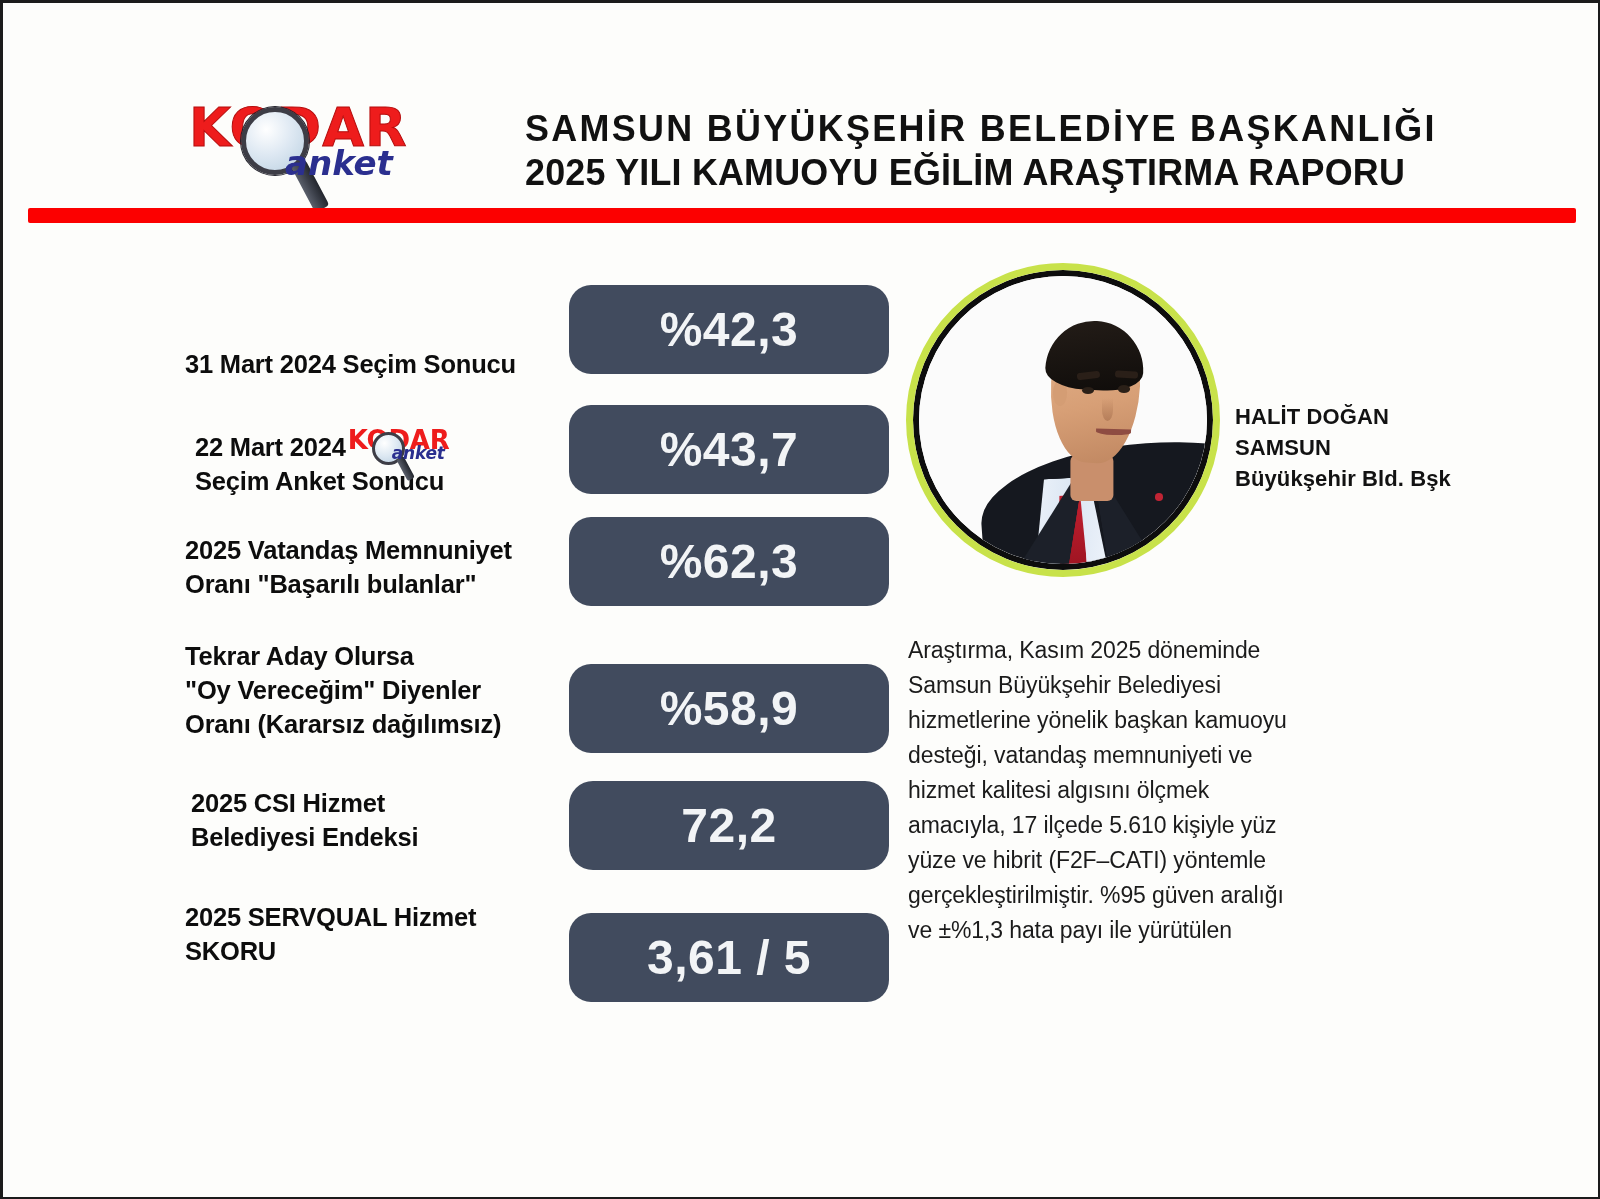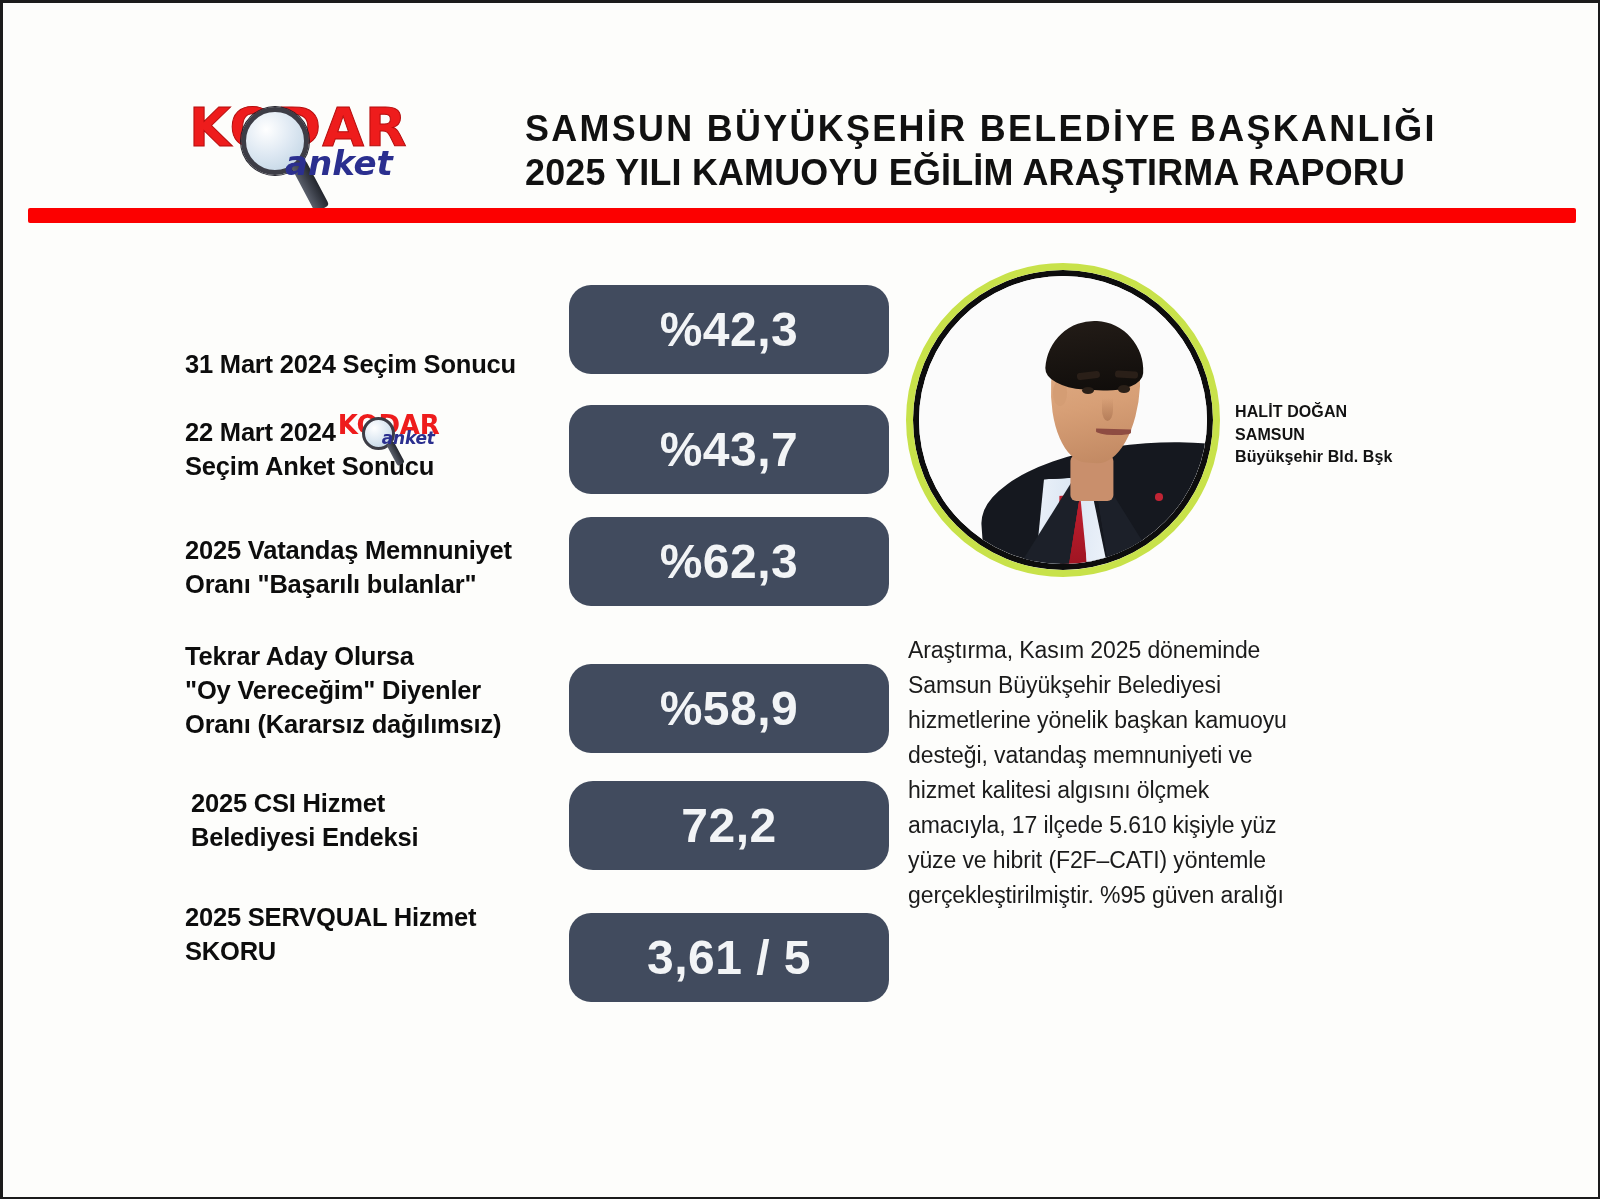--- a/index.html
+++ b/index.html
@@ -87,21 +87,21 @@
   .label-row {
     position:absolute; left:0;
     font-family:"Liberation Sans", sans-serif;
     font-weight:bold;
     font-size:25.5px;
     color:#0d0d0d;
     line-height:1.33;
     letter-spacing:-0.2px;
   }
   .lr1 { top:55px;  width:380px;margin-top:40px; }
-  .lr2 { top:162px; width:380px; }
+  .lr2 { top:177px; width:380px;margin-left:10px; }
   .lr3 { top:281px; width:385px; }
   .lr4 { top:387px; width:385px; }
   .lr5 { top:534px; left:6px; width:380px; }
   .lr6 { top:648px; width:380px; }
 
   .inline-logo {
     display:inline-block;
     position:relative;
     width:118px; height:34px;
     vertical-align:-8px;
@@ -253,21 +253,21 @@
   }
   .pt-pin {
     position:absolute; left:82%; bottom:22%;
     width:2.6%; height:2.6%; background:#c02434; border-radius:50%;
   }
 
   .person-info {
     position:absolute; left:1232px; top:398px;
     font-family:"Liberation Sans", sans-serif;
     font-weight:bold;
-    font-size:16px;
+    font-size:22px;
     color:#121212;
     line-height:1.42;
     letter-spacing:0.1px;
   }
 
   
   .summary {
     position:absolute; left:905px; top:630px;
     width:570px;
     font-family:"Liberation Sans", sans-serif;
@@ -373,15 +373,16 @@
 
   <div class="summary">
     <span class="ln">Araştırma, Kasım 2025 döneminde</span>
     <span class="ln">Samsun Büyükşehir Belediyesi</span>
     <span class="ln">hizmetlerine yönelik başkan kamuoyu</span>
     <span class="ln">desteği, vatandaş memnuniyeti ve</span>
     <span class="ln">hizmet kalitesi algısını ölçmek</span>
     <span class="ln">amacıyla, 17 ilçede 5.610 kişiyle yüz</span>
     <span class="ln">yüze ve hibrit (F2F–CATI) yöntemle</span>
     <span class="ln">gerçekleştirilmiştir. %95 güven aralığı</span>
+    <span class="ln">ve ±%1,3 hata payı ile yürütülen</span>
   </div>
 
 </div>
 
 </body></html>

